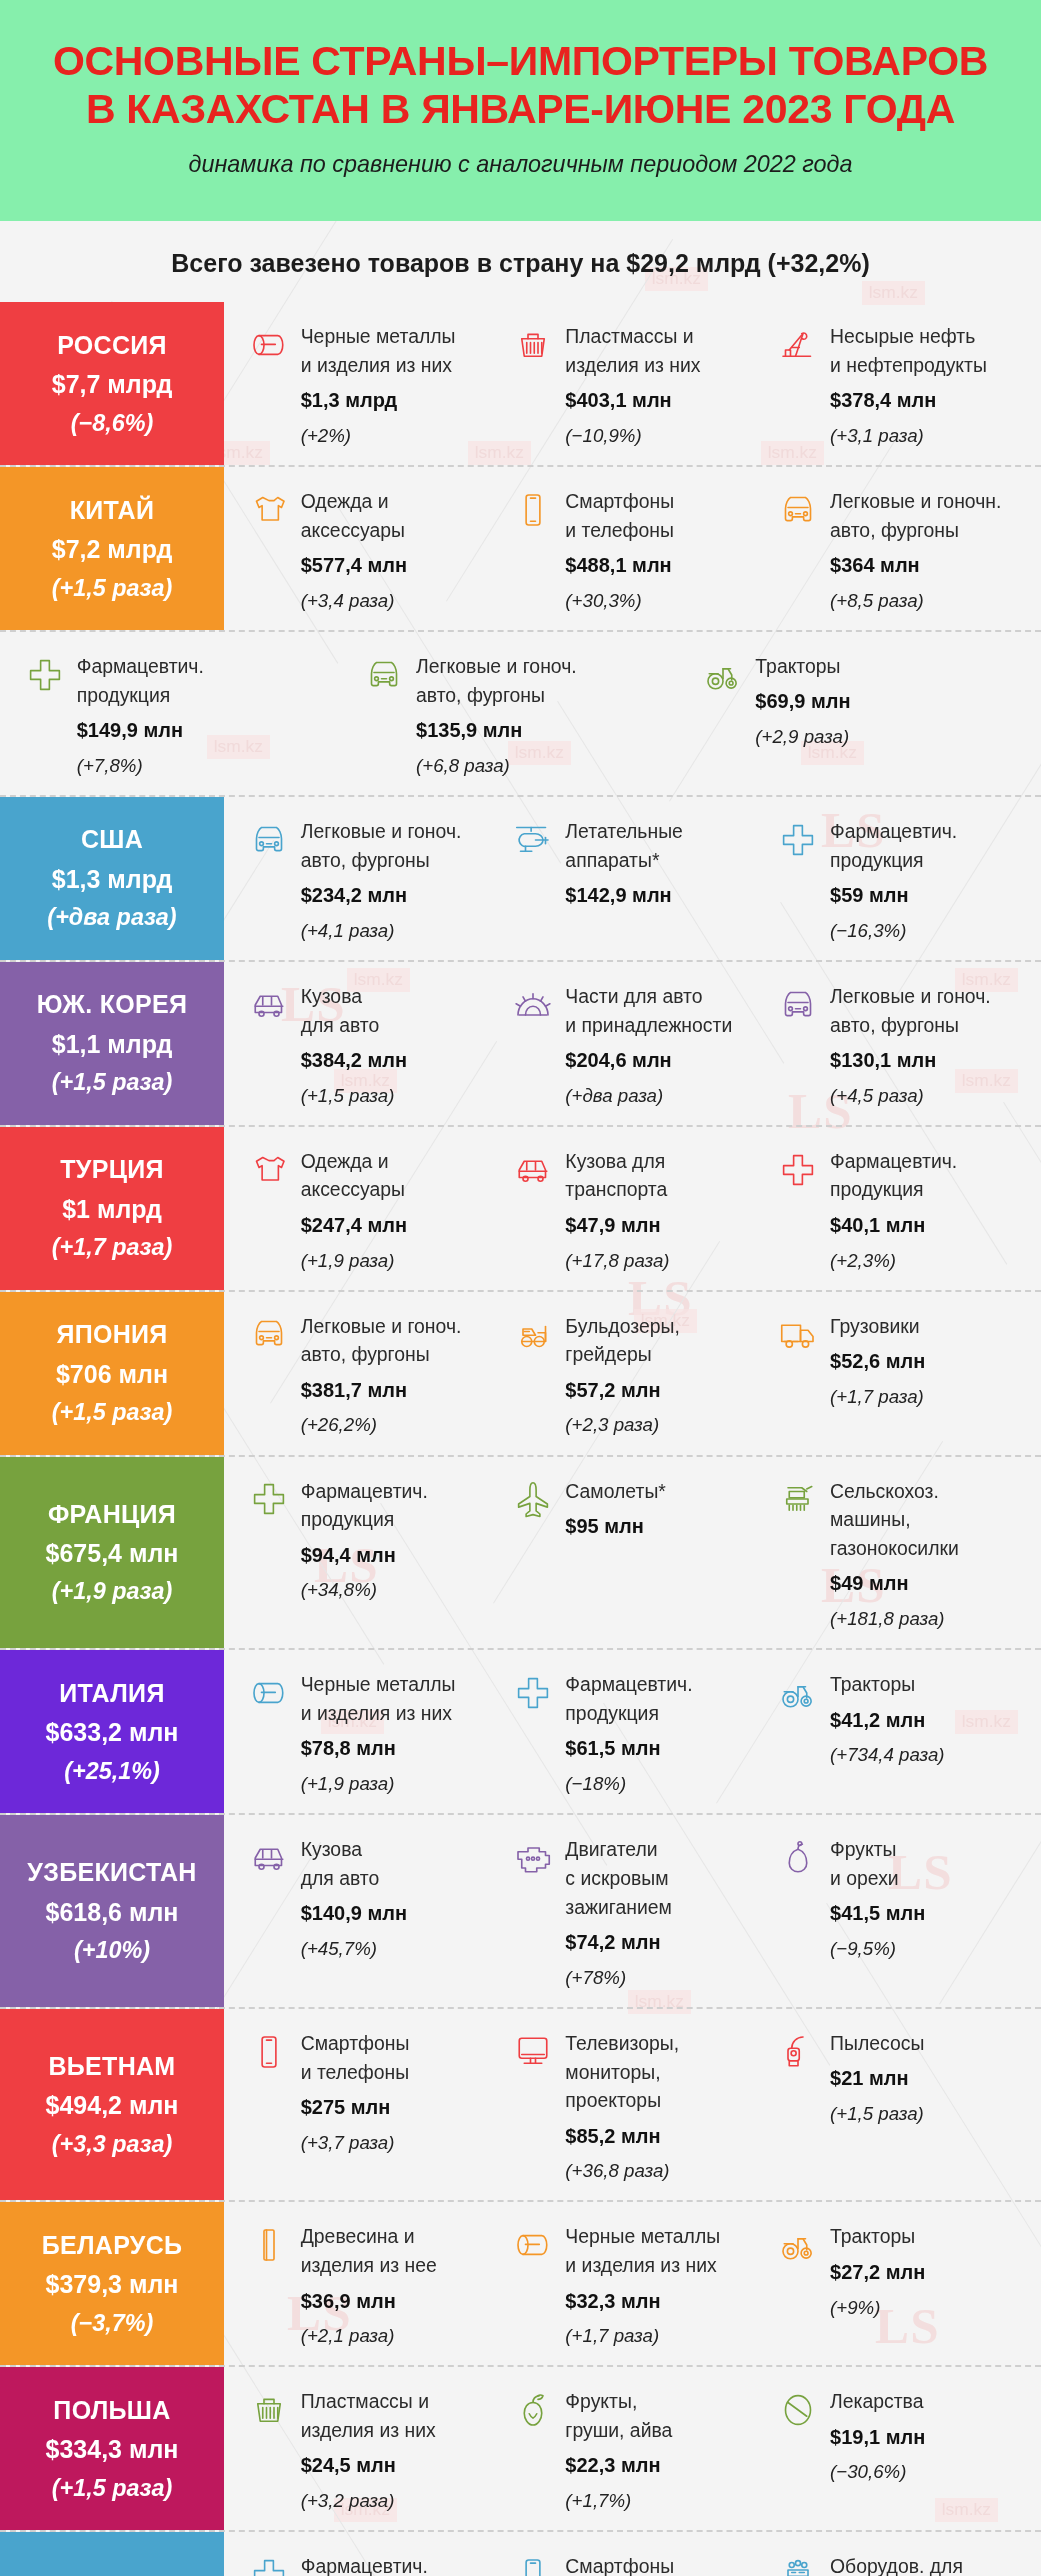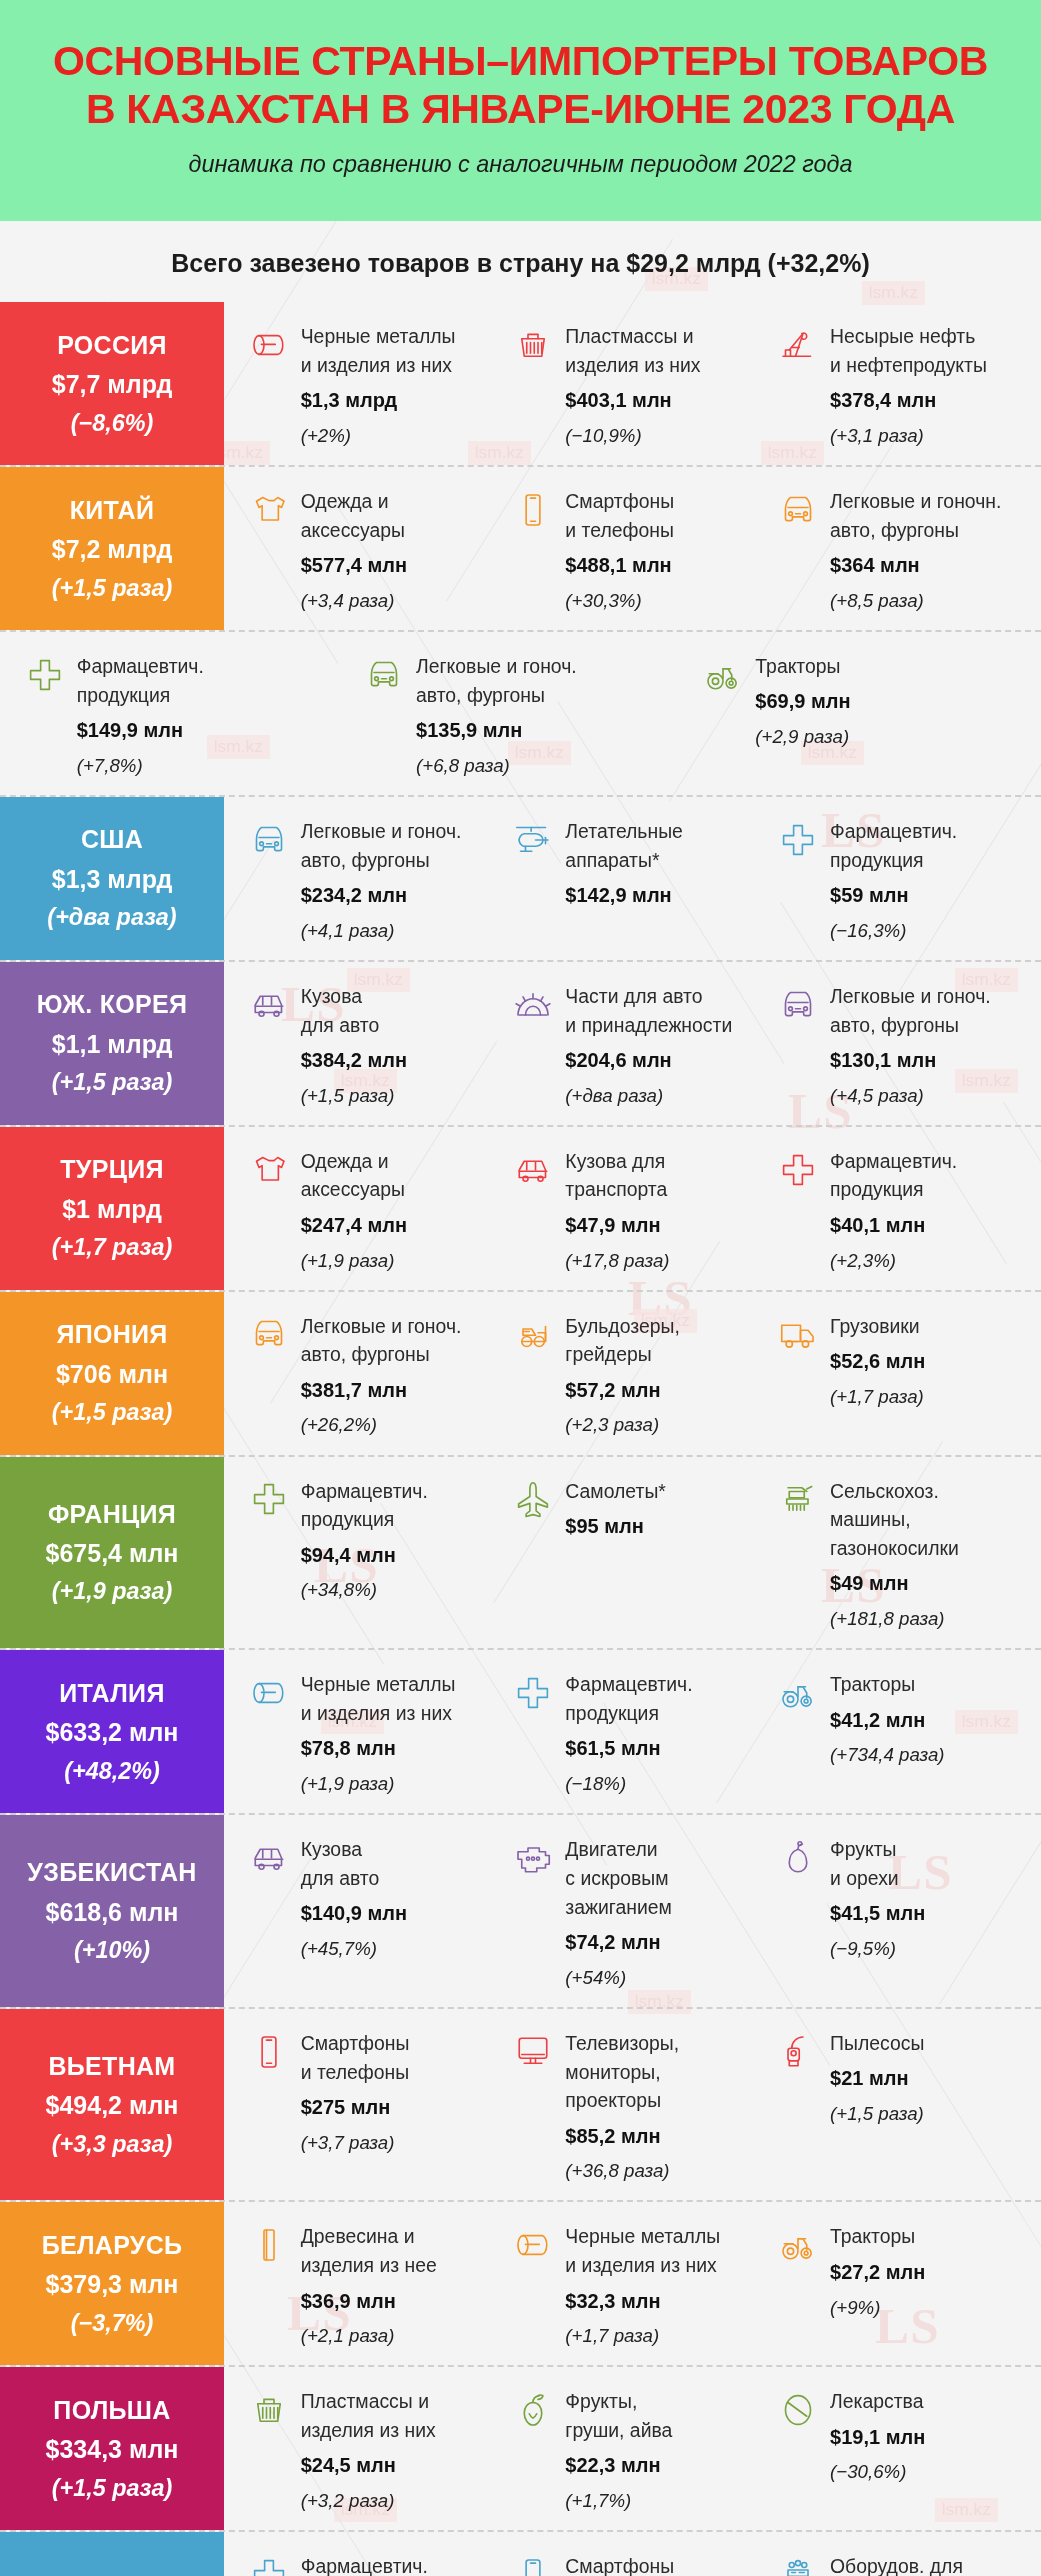--- a/index.html
+++ b/index.html
@@ -559,21 +559,21 @@
               </svg>
             </span>
             <span class="txt"><span class="gname"><span style="display:block">Сельскохоз.</span><span style="display:block">машины,</span><span style="display:block">газонокосилки</span></span><span class="gval" style="display:block">$49 млн</span><span class="gchg" style="display:block">(+181,8 раза)</span></span>
           </div>
         </div>
       </div>
       <div class="row">
         <div class="country" style="background:#6d28d9">
           <span class="cname">ИТАЛИЯ</span>
           <span class="cval">$633,2 млн</span>
-          <span class="cchg">(+48,2%)</span>
+          <span class="cchg">(+25,1%)</span>
         </div>
         <div class="goods">
           <div class="good">
             <span class="ico">
               <svg viewBox="0 0 64 64" fill="none" stroke="#49a4cd" stroke-width="2.6" stroke-linecap="round" stroke-linejoin="round">
                 <ellipse cx="16" cy="32" rx="8" ry="15"></ellipse>
                 <path d="M16 17h30a8 15 0 0 1 0 30H16"></path>
                 <path d="M20 31h22"></path>
               </svg>
             </span>
@@ -625,21 +625,21 @@
           </div>
           <div class="good">
             <span class="ico">
               <svg viewBox="0 0 64 64" fill="none" stroke="#8561a8" stroke-width="2.6" stroke-linecap="round" stroke-linejoin="round">
                 <path d="M14 22h10v-6h18v6h10v6h6v14h-6v6H38v6H20v-6h-6V34h-6V22h6z"></path>
                 <circle cx="24" cy="33" r="2.5"></circle>
                 <circle cx="32" cy="33" r="2.5"></circle>
                 <circle cx="40" cy="33" r="2.5"></circle>
               </svg>
             </span>
-            <span class="txt"><span class="gname"><span style="display:block">Двигатели</span><span style="display:block">с искровым</span><span style="display:block">зажиганием</span></span><span class="gval" style="display:block">$74,2 млн</span><span class="gchg" style="display:block">(+54%)</span></span>
+            <span class="txt"><span class="gname"><span style="display:block">Двигатели</span><span style="display:block">с искровым</span><span style="display:block">зажиганием</span></span><span class="gval" style="display:block">$74,2 млн</span><span class="gchg" style="display:block">(+78%)</span></span>
           </div>
           <div class="good">
             <span class="ico">
               <svg viewBox="0 0 64 64" fill="none" stroke="#8561a8" stroke-width="2.6" stroke-linecap="round" stroke-linejoin="round">
                 <path d="M32 18c-9 3-14 12-14 22 0 8 6 14 14 14s14-6 14-14c0-10-5-19-14-22z"></path>
                 <path d="M32 18c0-5 3-8 7-8"></path>
                 <circle cx="35" cy="9" r="3"></circle>
               </svg>
             </span>
             <span class="txt"><span class="gname"><span style="display:block">Фрукты</span><span style="display:block">и орехи</span></span><span class="gval" style="display:block">$41,5 млн</span><span class="gchg" style="display:block">(−9,5%)</span></span>

